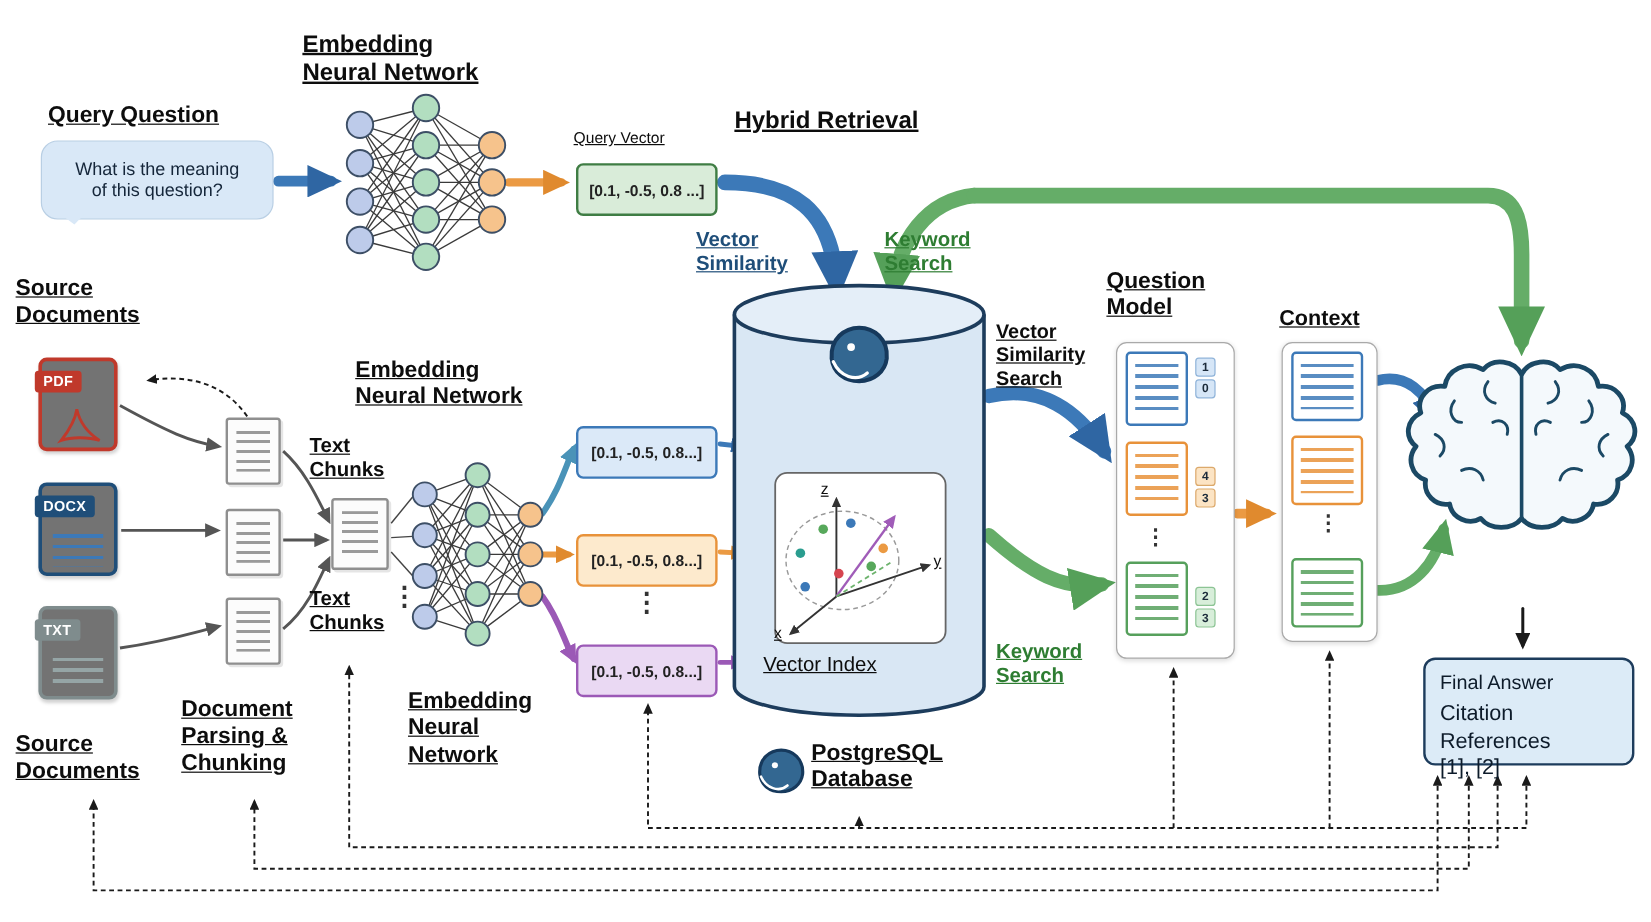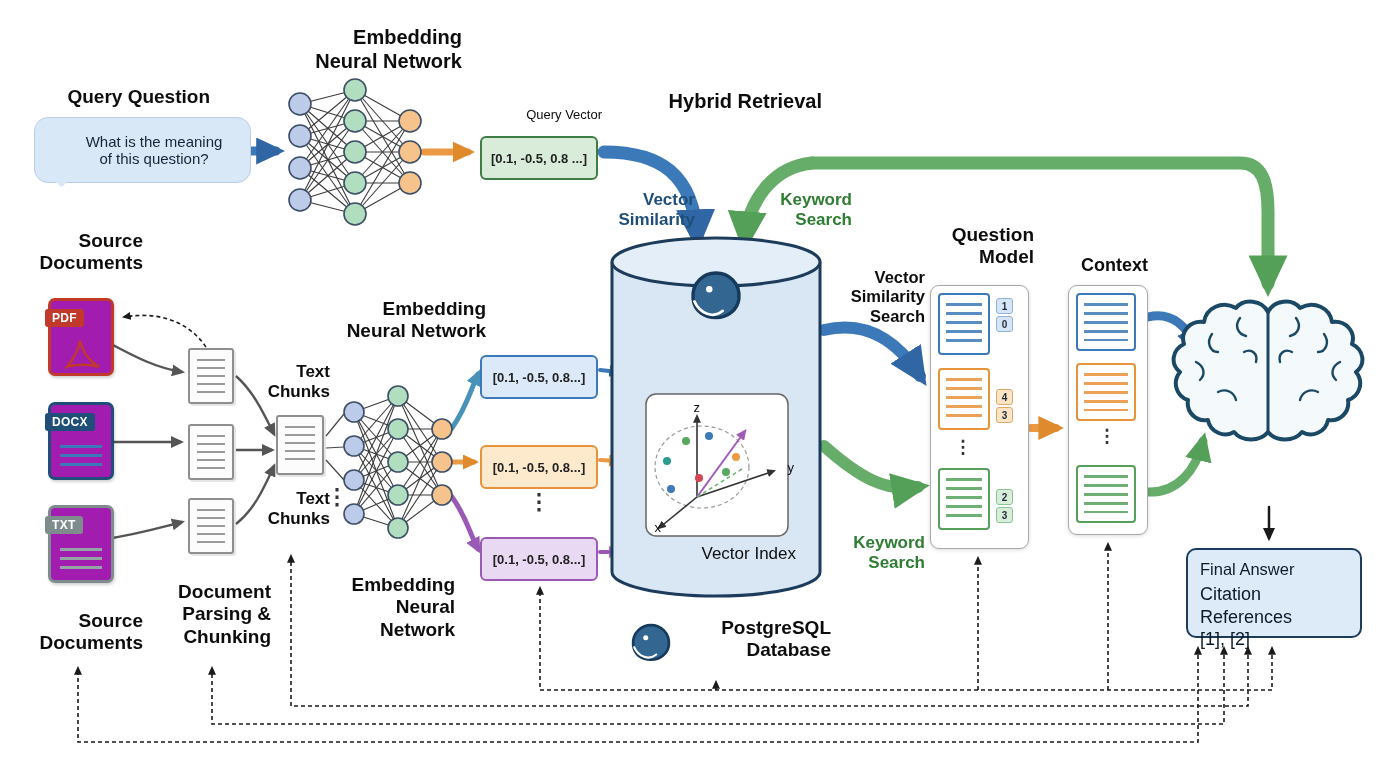--- a/index.html
+++ b/index.html
@@ -1,36 +1,36 @@
 <!DOCTYPE html>
 <html><head>
 <meta charset="utf-8">
 <style>
   html,body { margin:0; padding:0; background:#fff; }
   .canvas { position:relative; width:1376px; height:768px; background:#ffffff; overflow:hidden;
             font-family:"Liberation Sans", sans-serif; }
   svg.layer { position:absolute; left:0; top:0; }
 
-  .lbl { position:absolute; white-space:pre-line; text-align:right; color:#0d0d0d; line-height:1.18; }
+  .lbl { position:absolute; white-space:pre-line; text-align:left; color:#0d0d0d; line-height:1.18;text-decoration:underline; }
   .b  { font-weight:700; }
   .m  { font-weight:500; }
   .sb { font-weight:600; }
 
   .bubble { position:absolute; left:34px; top:117px; width:192px; height:64px; background:#d9e8f7;
             border:1px solid #b9cfe4; border-radius:14px; display:flex; align-items:center; justify-content:center;
-            font-size:15px; color:#15263a;padding-left:23px; }
+            font-size:15px; color:#15263a; }
   .bubble span { white-space:pre-line; text-align:center; }
   .bubble:after { content:""; position:absolute; left:16px; bottom:-13px; width:0; height:0;
                   border:8px solid transparent; border-left-width:11px; border-top-color:#d9e8f7; }
 
   .vecbox { position:absolute; width:118px; height:44px; border-radius:6px; border:2px solid;
             display:flex; align-items:center; justify-content:center; font-size:13px; font-weight:700; color:#222; box-sizing:border-box; }
 
-  .file { position:absolute; width:66px; height:78px; background:#a21caf; border:3px solid var(--c);
-          border-radius:7px; box-shadow:1px 2px 3px rgba(0,0,0,.18); box-sizing:border-box;margin-left:16px; }
+  .file { position:absolute; width:66px; height:78px; background:#737373; border:3px solid var(--c);
+          border-radius:7px; box-shadow:1px 2px 3px rgba(0,0,0,.18); box-sizing:border-box; }
   .file-tag { position:absolute; top:8px; left:-6px; background:var(--c); color:#fff; font-size:12px;
               font-weight:700; padding:2px 7px; border-radius:3px; letter-spacing:.3px; }
   .file-lines { position:absolute; left:9px; right:9px; top:40px; height:27px;
                 background:repeating-linear-gradient(to bottom, var(--lc) 0 3px, transparent 3px 9px); }
 
   .page { position:absolute; background:#fcfcfc; border:2px solid #8f8f8f; border-radius:3px;
           box-shadow:2px 2px 0 rgba(0,0,0,.10); box-sizing:border-box; }
   .page-lines { position:absolute; left:7px; right:7px; top:9px; bottom:9px;
                 background:repeating-linear-gradient(to bottom, #9a9a9a 0 2.5px, transparent 2.5px 8px); }
 

